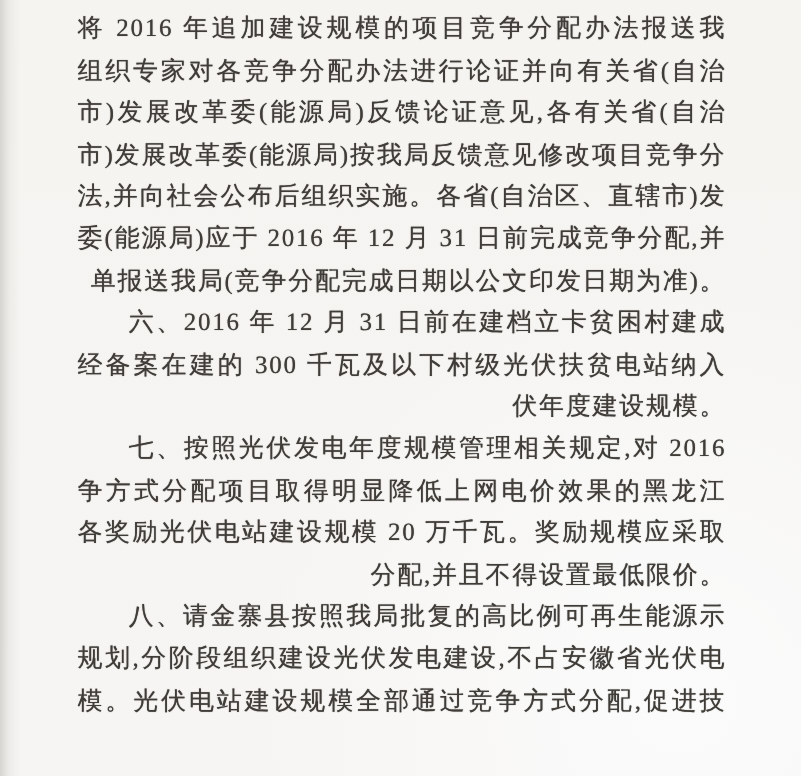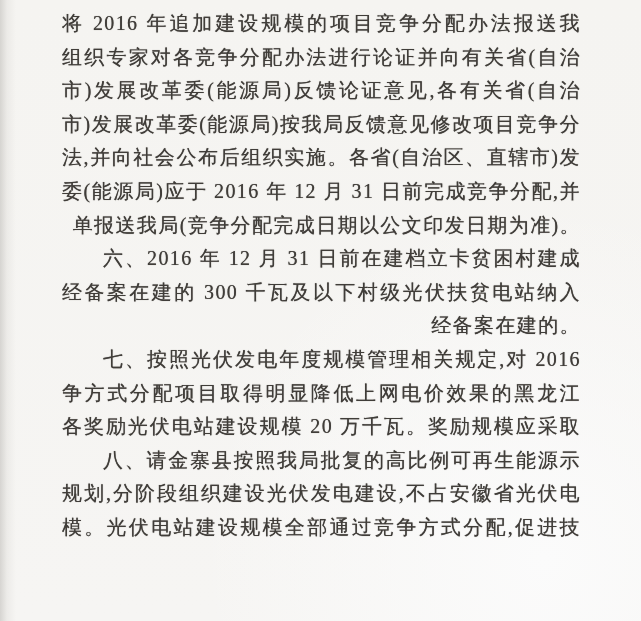--- a/index.html
+++ b/index.html
@@ -57,21 +57,22 @@
   <div class="textblock">
     <div class="line full">将 2016 年追加建设规模的项目竞争分配办法报送我局。我局将</div>
     <div class="line full">组织专家对各竞争分配办法进行论证并向有关省(自治区、直辖</div>
     <div class="line full">市)发展改革委(能源局)反馈论证意见,各有关省(自治区、直辖</div>
     <div class="line full">市)发展改革委(能源局)按我局反馈意见修改项目竞争分配办</div>
     <div class="line full">法,并向社会公布后组织实施。各省(自治区、直辖市)发展改革</div>
     <div class="line full">委(能源局)应于 2016 年 12 月 31 日前完成竞争分配,并将项目清</div>
     <div class="line">单报送我局(竞争分配完成日期以公文印发日期为准)。</div>
     <div class="line full indent">六、2016 年 12 月 31 日前在建档立卡贫困村建成并网或者已</div>
     <div class="line full">经备案在建的 300 千瓦及以下村级光伏扶贫电站纳入 2016 年光</div>
-    <div class="line">经备案在建的。</div>
+    <div class="line">伏年度建设规模。</div>
     <div class="line full indent">七、按照光伏发电年度规模管理相关规定,对 2016 年采取竞</div>
     <div class="line full">争方式分配项目取得明显降低上网电价效果的黑龙江省、湖北省,</div>
     <div class="line full">各奖励光伏电站建设规模 20 万千瓦。奖励规模应采取竞争方式</div>
+    <div class="line">分配,并且不得设置最低限价。</div>
     <div class="line full indent">八、请金寨县按照我局批复的高比例可再生能源示范县建设</div>
     <div class="line full">规划,分阶段组织建设光伏发电建设,不占安徽省光伏电站建设规</div>
     <div class="line full">模。光伏电站建设规模全部通过竞争方式分配,促进技术创新和</div>
   </div>
 </div>
 
 </body></html>

